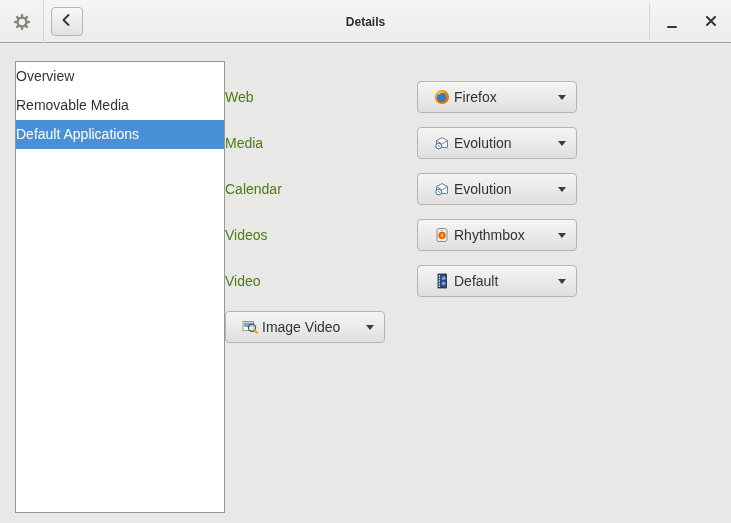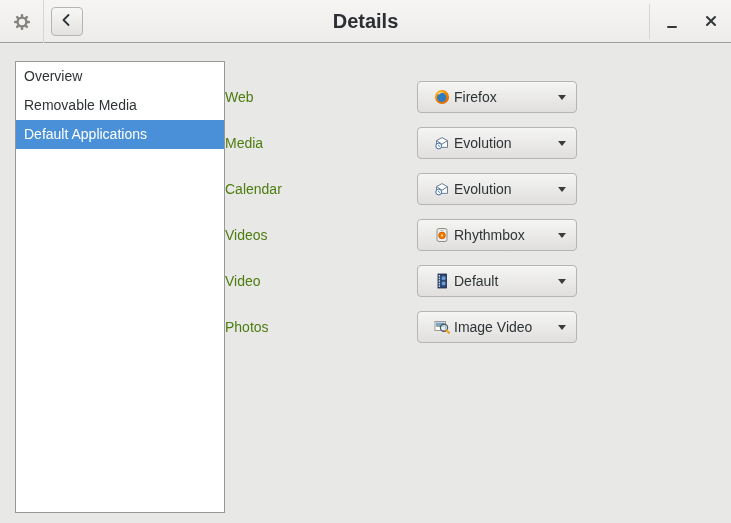--- a/index.html
+++ b/index.html
@@ -31,21 +31,21 @@
   .back-btn {
     margin-left:7px; width:32px; height:29px;
     border:1px solid #b4b4b0; border-radius:4px;
     background:linear-gradient(#f7f7f6, #e3e2e1);
     display:flex; align-items:center; justify-content:center;
     padding:0; cursor:pointer;
   }
   .titlebar-title {
     position:absolute; left:0; right:0; top:0; height:43px;
     display:flex; align-items:center; justify-content:center;
-    font-size:20px; font-weight:bold; color:#2b2e32;
+    font-size:12px; font-weight:bold; color:#2b2e32;
     pointer-events:none;
   }
   .vsep-right {
     position:absolute; left:649px; top:4px; height:35px;
     width:1px; background:#d6d5d3;
   }
   .win-btn {
     position:absolute; top:7px; width:30px; height:30px;
     border:none; background:transparent; padding:0;
     display:flex; align-items:center; justify-content:center;
@@ -65,21 +65,21 @@
   }
 
   
   .sidebar {
     position:absolute; left:15px; top:17px;
     width:210px; height:452px;
     background:#ffffff; border:1px solid #989893;
     box-sizing:border-box; overflow:hidden;
   }
   .side-item {
-    height:29px; line-height:29px; padding-left:8px;
+    height:29px; line-height:29px; 
     font-size:14px; color:#2e3436; cursor:pointer;
     white-space:nowrap;
   }
   .side-item.selected { background:#4a90d9; color:#ffffff; }
 
   
   .content {
     position:absolute; left:225px; top:0; right:0;
     padding-top:37px;
   }
@@ -239,21 +239,20 @@
             <rect x="4.7" y="12.4" width="1.3" height="1.6" fill="#cfd9e8"></rect>
             <circle cx="9.6" cy="5.2" r="1.9" fill="#6d9fd8"></circle>
             <circle cx="9.6" cy="10.4" r="1.9" fill="#6d9fd8"></circle>
           </svg>
           <span class="combo-value">Default</span>
           <span class="arrow"></span>
         </button>
       </div>
 
       <div class="app-row">
-        <div class="row-label">Photos</div>
         <button class="combo">
           <svg class="app-icon" viewBox="0 0 16 16">
             <rect x="1" y="2.5" width="10.5" height="9" fill="#ffffff" stroke="#9a9a96" stroke-width="1"></rect>
             <rect x="2" y="3.5" width="8.5" height="4.2" fill="#7ba5d0"></rect>
             <path d="M2 7.7 L5 5.8 L8 7.7 Z" fill="#8aa86b"></path>
             <circle cx="10" cy="8.8" r="3.6" fill="rgba(199,224,244,0.55)" stroke="#4d5256" stroke-width="1.2"></circle>
             <line x1="12.7" y1="11.5" x2="15" y2="13.8" stroke="#e8a21f" stroke-width="2.2" stroke-linecap="round"></line>
           </svg>
           <span class="combo-value">Image Video</span>
           <span class="arrow"></span>

